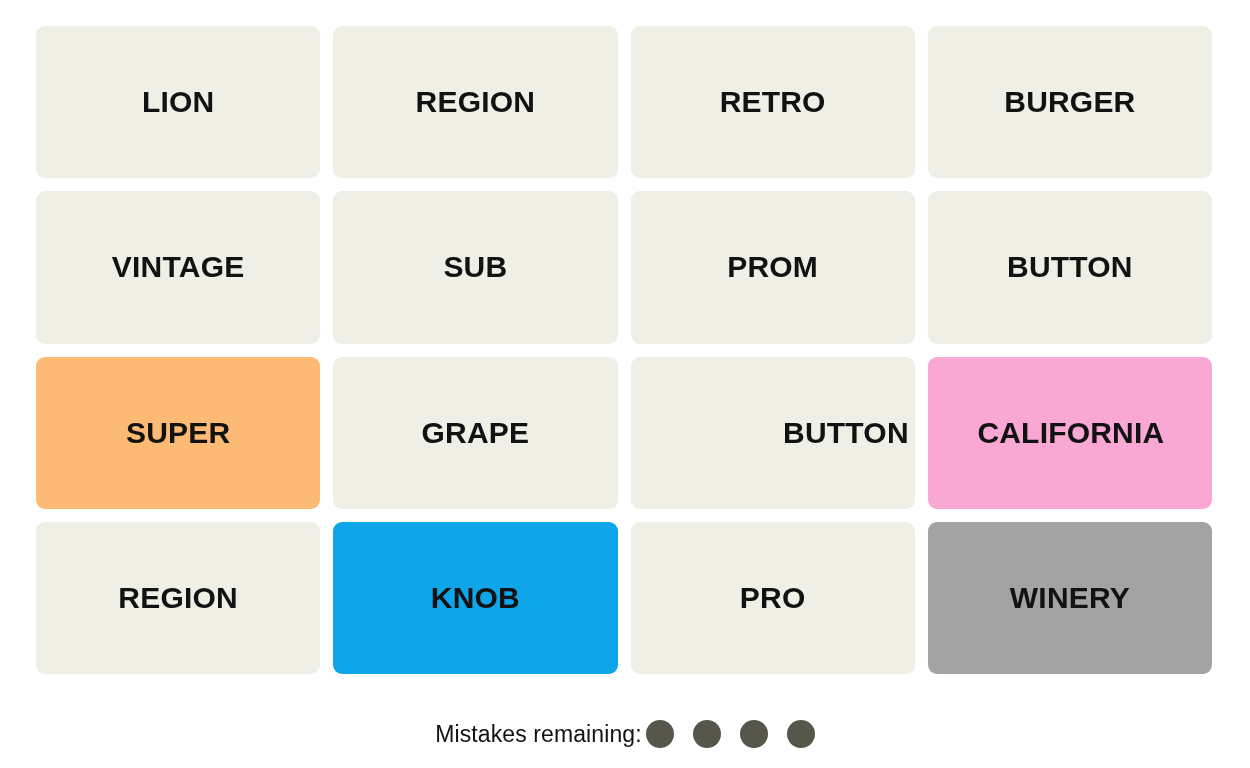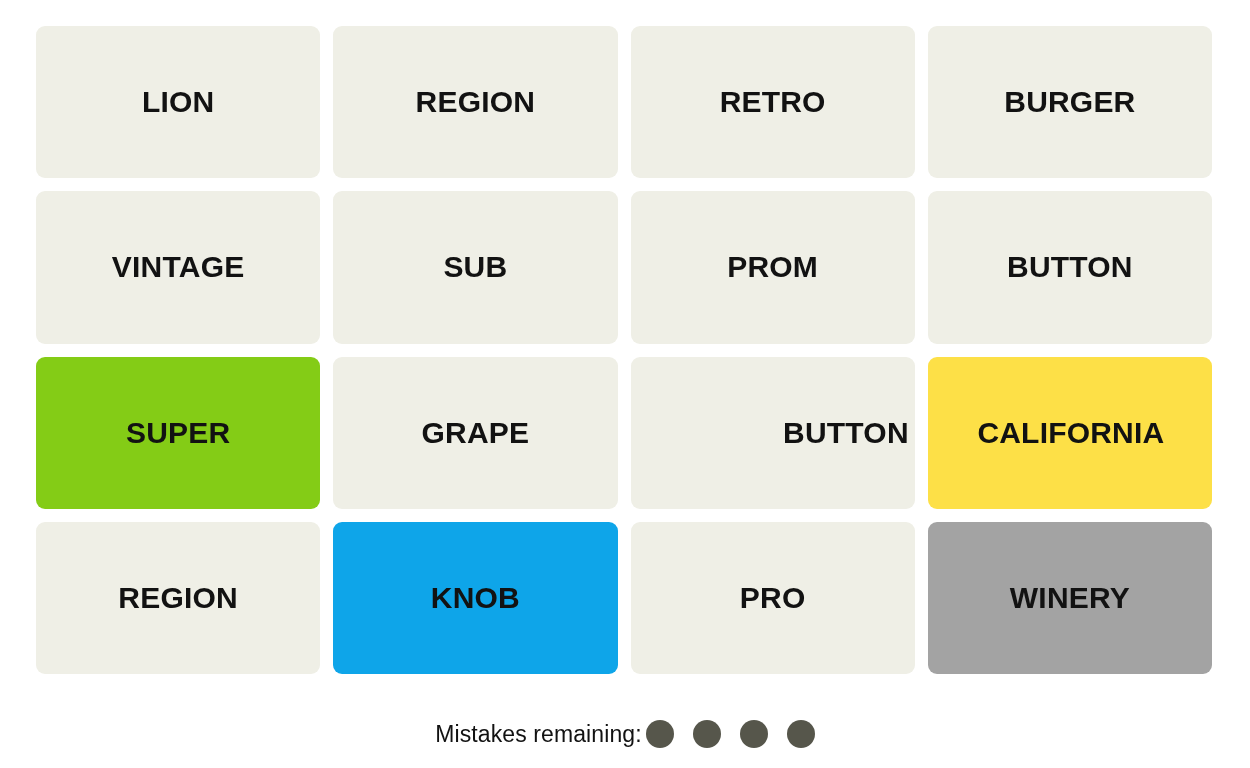--- a/index.html
+++ b/index.html
@@ -122,30 +122,30 @@
     <button class="tile" style="background: rgb(239, 239, 230);">
       <span class="tile-label" style="color: rgb(18, 18, 18);">SUB</span>
     </button>
     <button class="tile" style="background: rgb(239, 239, 230);">
       <span class="tile-label" style="color: rgb(18, 18, 18);">PROM</span>
     </button>
     <button class="tile" style="background: rgb(239, 239, 230);">
       <span class="tile-label" style="color: rgb(18, 18, 18);">BUTTON</span>
     </button>
 
-    <button class="tile" style="background: #84cc16;">
+    <button class="tile" style="background: #fdba74;">
       <span class="tile-label" style="color: rgb(18, 18, 18);">SUPER</span>
     </button>
     <button class="tile" style="background: rgb(239, 239, 230);">
       <span class="tile-label" style="color: rgb(18, 18, 18);">GRAPE</span>
     </button>
     <button class="tile" style="background: rgb(239, 239, 230); justify-content: flex-end;">
       <span class="tile-label" style="color: rgb(18, 18, 18);">BUTTON</span>
     </button>
-    <button class="tile" style="background: #fde047; padding-left: 8px;">
+    <button class="tile" style="background: #f9a8d4; padding-left: 8px;">
       <span class="tile-label" style="color: rgb(18, 18, 18);">CALIFORNIA</span>
     </button>
 
     <button class="tile" style="background: rgb(239, 239, 230);">
       <span class="tile-label" style="color: rgb(18, 18, 18);">REGION</span>
     </button>
     <button class="tile" style="background: #0ea5e9;">
       <span class="tile-label" style="color: rgb(18, 18, 18);">KNOB</span>
     </button>
     <button class="tile" style="background: rgb(239, 239, 230);">

